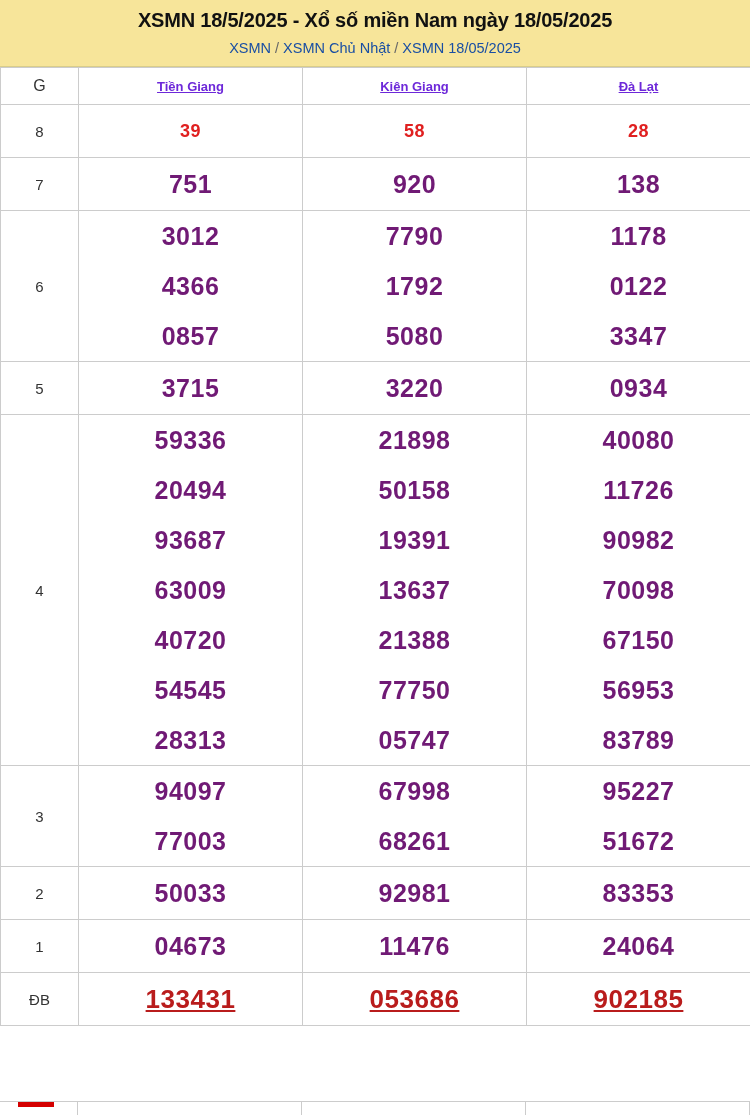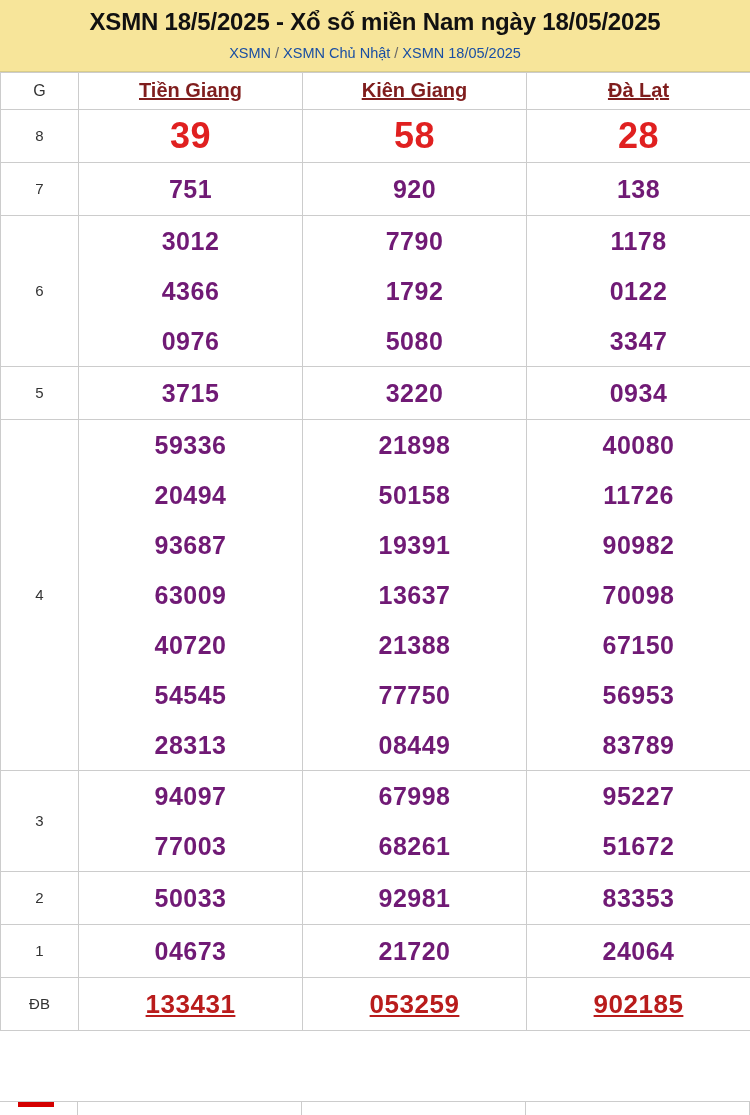--- a/index.html
+++ b/index.html
@@ -19,21 +19,21 @@
     position: relative;
     box-sizing: border-box;
   }
   .header {
     background: #f7e59a;
     border-bottom: 1px solid #d9cd8a;
     padding: 8px 4px 10px 4px;
     text-align: center;
   }
   .header-title {
-    font-size: 24px;
+    font-size: 20px;
     font-weight: bold;
     color: #111111;
     letter-spacing: -0.2px;
     line-height: 1.2;
     margin-bottom: 8px;
   }
   .breadcrumb {
     font-size: 14.5px;
     color: #444444;
   }
@@ -63,40 +63,40 @@
     height: 36px;
     font-size: 16px;
     background: #ffffff;
   }
   .hdr-g {
     color: #333333;
     font-weight: normal;
     font-size: 16px;
   }
   .hdr-prov a {
-    color: #7f1d1d;
+    color: #6d28d9;
     font-weight: bold;
-    font-size: 20px;
+    font-size: 13px;
     text-decoration: underline;
     text-align: center;
   }
   .g-cell {
     font-size: 15px;
     color: #333333;
   }
   .num {
     font-size: 25px;
     font-weight: bold;
     color: #701a75;
     line-height: 50px;
     letter-spacing: 0.5px;
   }
   .num.red {
     color: #e02020;
-    font-size: 36px;
+    font-size: 18px;
   }
   .num.db {
     color: #b91c1c;
     font-size: 26px;
     text-decoration: underline;
   }
   .numlist div {
     line-height: 50px;
     height: 50px;
   }
@@ -190,21 +190,21 @@
             </div>
           </td>
       </tr>
 
       <tr>
         <td class="g-cell">6</td>
         <td>
             <div class="numlist">
           <div class="num">3012</div>
           <div class="num">4366</div>
-          <div class="num">0976</div>
+          <div class="num">0857</div>
         </div>
           </td>
         <td>
             <div class="numlist">
           <div class="num">7790</div>
           <div class="num">1792</div>
           <div class="num">5080</div>
         </div>
           </td>
         <td>
@@ -249,21 +249,21 @@
         </div>
           </td>
         <td>
             <div class="numlist">
           <div class="num">21898</div>
           <div class="num">50158</div>
           <div class="num">19391</div>
           <div class="num">13637</div>
           <div class="num">21388</div>
           <div class="num">77750</div>
-          <div class="num">08449</div>
+          <div class="num">05747</div>
         </div>
           </td>
         <td>
             <div class="numlist">
           <div class="num">40080</div>
           <div class="num">11726</div>
           <div class="num">90982</div>
           <div class="num">70098</div>
           <div class="num">67150</div>
           <div class="num">56953</div>
@@ -315,40 +315,40 @@
 
       <tr class="row-h1">
         <td class="g-cell">1</td>
         <td>
             <div class="numlist">
               <div class="num">04673</div>
             </div>
           </td>
         <td>
             <div class="numlist">
-              <div class="num">21720</div>
+              <div class="num">11476</div>
             </div>
           </td>
         <td>
             <div class="numlist">
               <div class="num">24064</div>
             </div>
           </td>
       </tr>
 
       <tr class="row-h1">
         <td class="g-cell">ĐB</td>
         <td>
             <div class="numlist">
               <div class="num db">133431</div>
             </div>
           </td>
         <td>
             <div class="numlist">
-              <div class="num db">053259</div>
+              <div class="num db">053686</div>
             </div>
           </td>
         <td>
             <div class="numlist">
               <div class="num db">902185</div>
             </div>
           </td>
       </tr>
     </tbody>
   </table>

